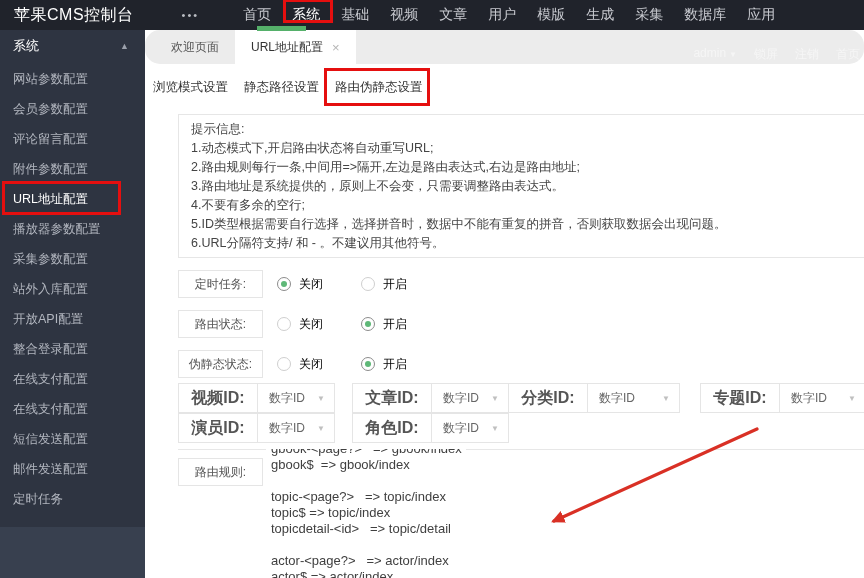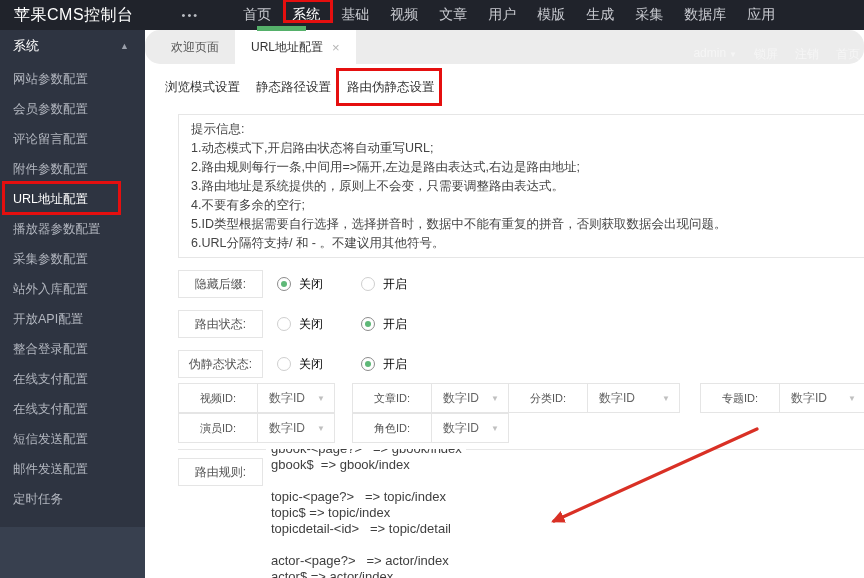--- a/index.html
+++ b/index.html
@@ -31,40 +31,40 @@
           display:flex;align-items:stretch;z-index:20;border-radius:15px;}
   .tab{display:flex;align-items:center;padding:0 16px;font-size:12px;color:#555;cursor:pointer;margin-left:10px;}
   .tab.active{background:#fff;color:#333;margin-left:0;}
   .tab-close{margin-left:9px;color:#b5b5b5;font-size:13px;cursor:pointer;}
   .userbar{position:absolute;right:4px;top:46px;display:flex;gap:17px;font-size:12px;
            color:#fff;opacity:.5;z-index:25;white-space:nowrap;}
   .ub-caret{font-size:8px;margin-left:3px;}
   
   .main{position:absolute;left:145px;top:64px;width:719px;height:514px;background:#fff;}
   .subtabs{position:absolute;left:145px;top:64px;height:46px;display:flex;align-items:center;
-           padding-left:20px;gap:16px;z-index:10;}
+           padding-left:8px;gap:16px;z-index:10;}
   .subtab{position:relative;font-size:12.5px;color:#333;cursor:pointer;white-space:nowrap;}
   .ann-subtab{left:-11px;top:-11px;width:100px;height:32px;}
   .hintbox{position:absolute;left:178px;top:114px;width:700px;height:144px;border:1px solid #e6e6e6;
            box-sizing:border-box;padding:5px 12px;font-size:12.5px;color:#444;line-height:19px;}
   .hintbox div{white-space:nowrap;}
   
   .rrow{position:absolute;left:178px;height:28px;display:flex;align-items:center;}
   .lbox{width:85px;height:28px;border:1px solid #e5e5e5;box-sizing:border-box;display:flex;
         align-items:center;justify-content:center;font-size:12px;color:#555;background:#fff;}
   .opt{display:flex;align-items:center;margin-left:14px;cursor:pointer;}
   .opt.o2{margin-left:38px;}
   .rad{width:14px;height:14px;border-radius:50%;border:1px solid #cfcfcf;box-sizing:border-box;
        position:relative;background:#fff;}
   .rad.sel{border-color:#8c8c8c;}
   .rad.sel::after{content:'';position:absolute;left:3px;top:3px;width:6px;height:6px;border-radius:50%;background:#5FB878;}
   .opt span.ot{margin-left:8px;font-size:12px;color:#000000;}
   
   .idg{position:absolute;height:30px;border:1px solid #e5e5e5;box-sizing:border-box;display:flex;background:#fff;}
-  .idg-l{width:78px;display:flex;align-items:center;justify-content:center;font-size:11px;color:#555;}
+  .idg-l{width:78px;display:flex;align-items:center;justify-content:center;font-size:16px;color:#555;font-weight:bold;}
   .idg-s{flex:1;border-left:1px solid #e5e5e5;display:flex;align-items:center;
          justify-content:space-between;padding:0 9px 0 11px;font-size:12px;color:#666;cursor:pointer;}
   .crt{font-size:8px;color:#c0c0c0;}
   .sep{position:absolute;height:1px;background:#e7e7e7;}
   
   .routeclip{position:absolute;left:271px;top:449px;width:300px;height:129px;overflow:hidden;}
   .routeclip pre{margin:-8px 0 0 0;font-family:"Liberation Sans","DejaVu Sans",sans-serif;
                  font-size:13px;line-height:16px;color:#404040;}
   .arrow-svg{position:absolute;left:0;top:0;width:864px;height:578px;z-index:50;pointer-events:none;}
 </style>
@@ -150,21 +150,21 @@
     <div>提示信息:</div>
     <div>1.动态模式下,开启路由状态将自动重写URL;</div>
     <div>2.路由规则每行一条,中间用=&gt;隔开,左边是路由表达式,右边是路由地址;</div>
     <div>3.路由地址是系统提供的，原则上不会变，只需要调整路由表达式。</div>
     <div>4.不要有多余的空行;</div>
     <div>5.ID类型根据需要自行选择，选择拼音时，数据中不能有重复的拼音，否则获取数据会出现问题。</div>
     <div>6.URL分隔符支持/ 和 - 。不建议用其他符号。</div>
   </div>
 
   <div class="rrow" style="top:270px">
-    <span class="lbox">隐藏后缀:</span>
+    <span class="lbox">定时任务:</span>
     <label class="opt">
       <span class="rad sel"></span>
       <span class="ot">关闭</span>
     </label>
     <label class="opt o2">
       <span class="rad"></span>
       <span class="ot">开启</span>
     </label>
   </div>
   <div class="rrow" style="top:310px">

